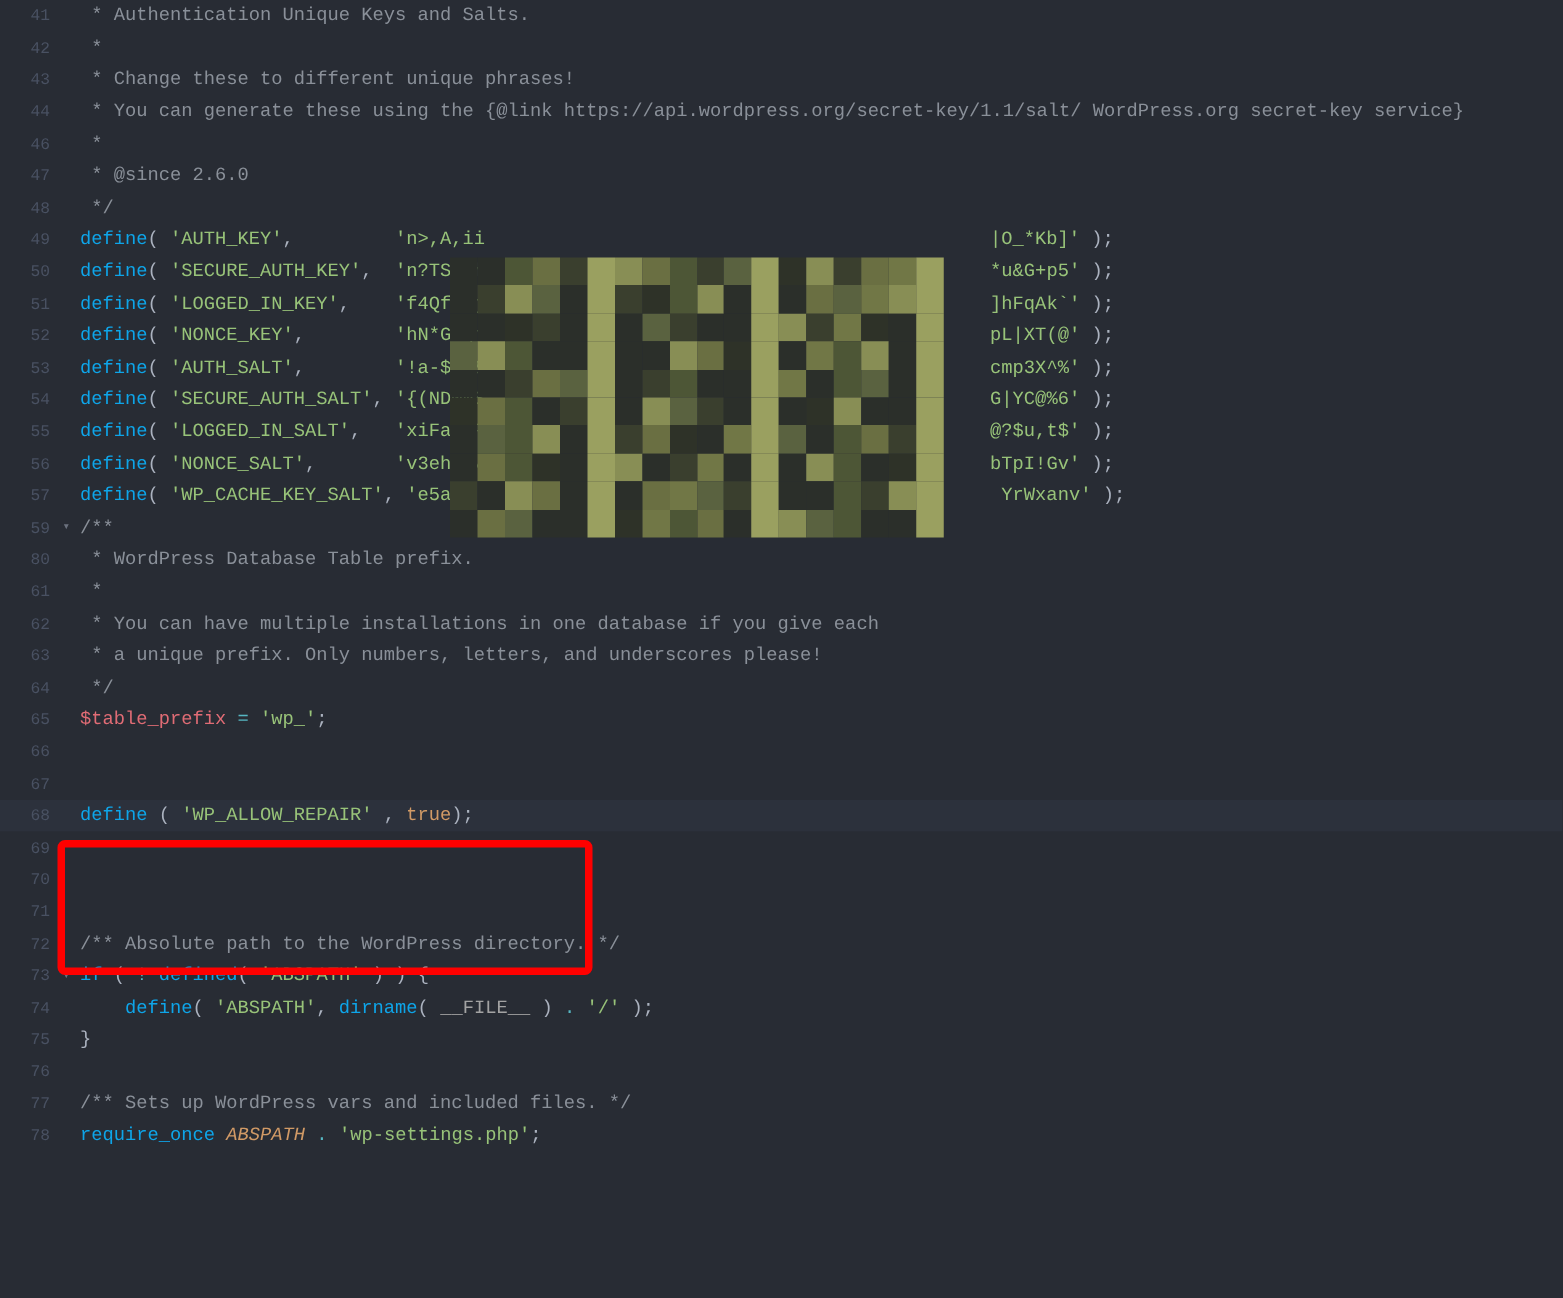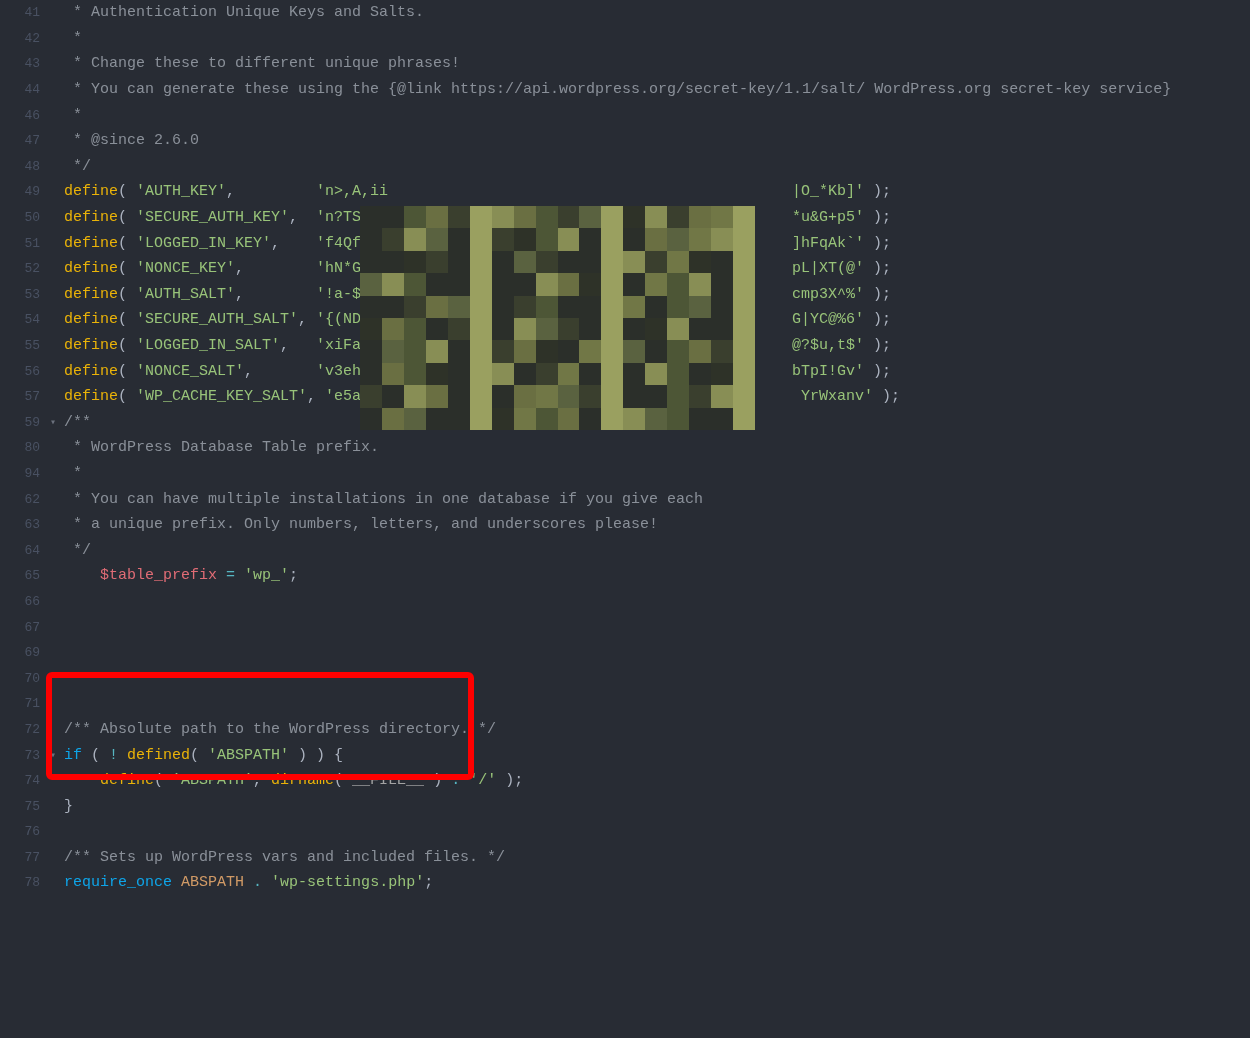--- a/index.html
+++ b/index.html
@@ -36,25 +36,25 @@
   .fold {
     width: 14px;
     flex-shrink: 0;
     color: #6b717d;
     font-size: 10px;
     text-align: left;
   }
   .code { flex: 1; color: #abb2bf; }
   .c-comment  { color: #8a9099; }
   .c-keyword  { color: #0ea5e9; }
-  .c-func     { color: #eab308; }
+  .c-func     { color: #0ea5e9; }
   .c-string   { color: #98c379; }
-  .c-var      { color: #e06c75; margin-left: 36px; }
+  .c-var      { color: #e06c75; }
   .c-bool     { color: #d19a66; }
-  .c-const    { color: #d19a66; }
+  .c-const    { color: #d19a66; font-style: italic; }
   .c-magic    { color: #a3a3a3; }
   .c-punct    { color: #abb2bf; }
   .c-op       { color: #56b6c2; }
 
   .hidden-vals {
     position: absolute;
     left: 360px;
     top: 206px;
     width: 395px;
     height: 224px;
@@ -95,27 +95,28 @@
     <div class="line"><div class="gutter">50</div><div class="fold"></div><div class="code"><span class="c-func">define</span><span class="c-punct">( </span><span class="c-string">'SECURE_AUTH_KEY'</span><span class="c-punct">,  </span><span class="c-string">'n?TSDxh</span><span style="display: inline-block; width: 404px;"></span><span class="c-string">*u&amp;G+p5'</span><span class="c-punct"> );</span></div></div>
     <div class="line"><div class="gutter">51</div><div class="fold"></div><div class="code"><span class="c-func">define</span><span class="c-punct">( </span><span class="c-string">'LOGGED_IN_KEY'</span><span class="c-punct">,    </span><span class="c-string">'f4QfLXj</span><span style="display: inline-block; width: 404px;"></span><span class="c-string">]hFqAk`'</span><span class="c-punct"> );</span></div></div>
     <div class="line"><div class="gutter">52</div><div class="fold"></div><div class="code"><span class="c-func">define</span><span class="c-punct">( </span><span class="c-string">'NONCE_KEY'</span><span class="c-punct">,        </span><span class="c-string">'hN*GBqm</span><span style="display: inline-block; width: 404px;"></span><span class="c-string">pL|XT(@'</span><span class="c-punct"> );</span></div></div>
     <div class="line"><div class="gutter">53</div><div class="fold"></div><div class="code"><span class="c-func">define</span><span class="c-punct">( </span><span class="c-string">'AUTH_SALT'</span><span class="c-punct">,        </span><span class="c-string">'!a-$l,&amp;</span><span style="display: inline-block; width: 404px;"></span><span class="c-string">cmp3X^%'</span><span class="c-punct"> );</span></div></div>
     <div class="line"><div class="gutter">54</div><div class="fold"></div><div class="code"><span class="c-func">define</span><span class="c-punct">( </span><span class="c-string">'SECURE_AUTH_SALT'</span><span class="c-punct">, </span><span class="c-string">'{(NDWNS</span><span style="display: inline-block; width: 404px;"></span><span class="c-string">G|YC@%6'</span><span class="c-punct"> );</span></div></div>
     <div class="line"><div class="gutter">55</div><div class="fold"></div><div class="code"><span class="c-func">define</span><span class="c-punct">( </span><span class="c-string">'LOGGED_IN_SALT'</span><span class="c-punct">,   </span><span class="c-string">'xiFa&gt;$P</span><span style="display: inline-block; width: 404px;"></span><span class="c-string">@?$u,t$'</span><span class="c-punct"> );</span></div></div>
     <div class="line"><div class="gutter">56</div><div class="fold"></div><div class="code"><span class="c-func">define</span><span class="c-punct">( </span><span class="c-string">'NONCE_SALT'</span><span class="c-punct">,       </span><span class="c-string">'v3eh&gt;[/</span><span style="display: inline-block; width: 404px;"></span><span class="c-string">bTpI!Gv'</span><span class="c-punct"> );</span></div></div>
     <div class="line"><div class="gutter">57</div><div class="fold"></div><div class="code"><span class="c-func">define</span><span class="c-punct">( </span><span class="c-string">'WP_CACHE_KEY_SALT'</span><span class="c-punct">, </span><span class="c-string">'e5ab,|T</span><span style="display: inline-block; width: 404px;"></span><span class="c-string">YrWxanv'</span><span class="c-punct"> );</span></div></div>
     <div class="line"><div class="gutter">59</div><div class="fold">▾</div><div class="code"><span class="c-comment">/**</span></div></div>
     <div class="line"><div class="gutter">80</div><div class="fold"></div><div class="code"><span class="c-comment"> * WordPress Database Table prefix.</span></div></div>
-    <div class="line"><div class="gutter">94</div><div class="fold"></div><div class="code"><span class="c-comment"> *</span></div></div>
+    <div class="line"><div class="gutter">61</div><div class="fold"></div><div class="code"><span class="c-comment"> *</span></div></div>
     <div class="line"><div class="gutter">62</div><div class="fold"></div><div class="code"><span class="c-comment"> * You can have multiple installations in one database if you give each</span></div></div>
     <div class="line"><div class="gutter">63</div><div class="fold"></div><div class="code"><span class="c-comment"> * a unique prefix. Only numbers, letters, and underscores please!</span></div></div>
     <div class="line"><div class="gutter">64</div><div class="fold"></div><div class="code"><span class="c-comment"> */</span></div></div>
     <div class="line"><div class="gutter">65</div><div class="fold"></div><div class="code"><span class="c-var">$table_prefix</span><span class="c-punct"> </span><span class="c-op">=</span><span class="c-punct"> </span><span class="c-string">'wp_'</span><span class="c-punct">;</span></div></div>
     <div class="line"><div class="gutter">66</div><div class="fold"></div><div class="code"></div></div>
     <div class="line"><div class="gutter">67</div><div class="fold"></div><div class="code"></div></div>
+    <div class="line active"><div class="gutter">68</div><div class="fold"></div><div class="code"><span class="c-func">define</span><span class="c-punct"> ( </span><span class="c-string">'WP_ALLOW_REPAIR'</span><span class="c-punct"> , </span><span class="c-bool">true</span><span class="c-punct">);</span></div></div>
     <div class="line"><div class="gutter">69</div><div class="fold"></div><div class="code"></div></div>
     <div class="line"><div class="gutter">70</div><div class="fold"></div></div>
     <div class="line"><div class="gutter">71</div><div class="fold"></div><div class="code"></div></div>
     <div class="line"><div class="gutter">72</div><div class="fold"></div><div class="code"><span class="c-comment">/** Absolute path to the WordPress directory. */</span></div></div>
     <div class="line"><div class="gutter">73</div><div class="fold">▾</div><div class="code"><span class="c-keyword">if</span><span class="c-punct"> ( </span><span class="c-op">!</span><span class="c-punct"> </span><span class="c-func">defined</span><span class="c-punct">( </span><span class="c-string">'ABSPATH'</span><span class="c-punct"> ) ) {</span></div></div>
     <div class="line"><div class="gutter">74</div><div class="fold"></div><div class="code"><span class="c-punct">    </span><span class="c-func">define</span><span class="c-punct">( </span><span class="c-string">'ABSPATH'</span><span class="c-punct">, </span><span class="c-func">dirname</span><span class="c-punct">( </span><span class="c-magic">__FILE__</span><span class="c-punct"> ) </span><span class="c-op">.</span><span class="c-punct"> </span><span class="c-string">'/'</span><span class="c-punct"> );</span></div></div>
     <div class="line"><div class="gutter">75</div><div class="fold"></div><div class="code"><span class="c-punct">}</span></div></div>
     <div class="line"><div class="gutter">76</div><div class="fold"></div><div class="code"></div></div>
     <div class="line"><div class="gutter">77</div><div class="fold"></div><div class="code"><span class="c-comment">/** Sets up WordPress vars and included files. */</span></div></div>
     <div class="line"><div class="gutter">78</div><div class="fold"></div><div class="code"><span class="c-keyword">require_once</span><span class="c-punct"> </span><span class="c-const">ABSPATH</span><span class="c-punct"> </span><span class="c-op">.</span><span class="c-punct"> </span><span class="c-string">'wp-settings.php'</span><span class="c-punct">;</span></div></div>

